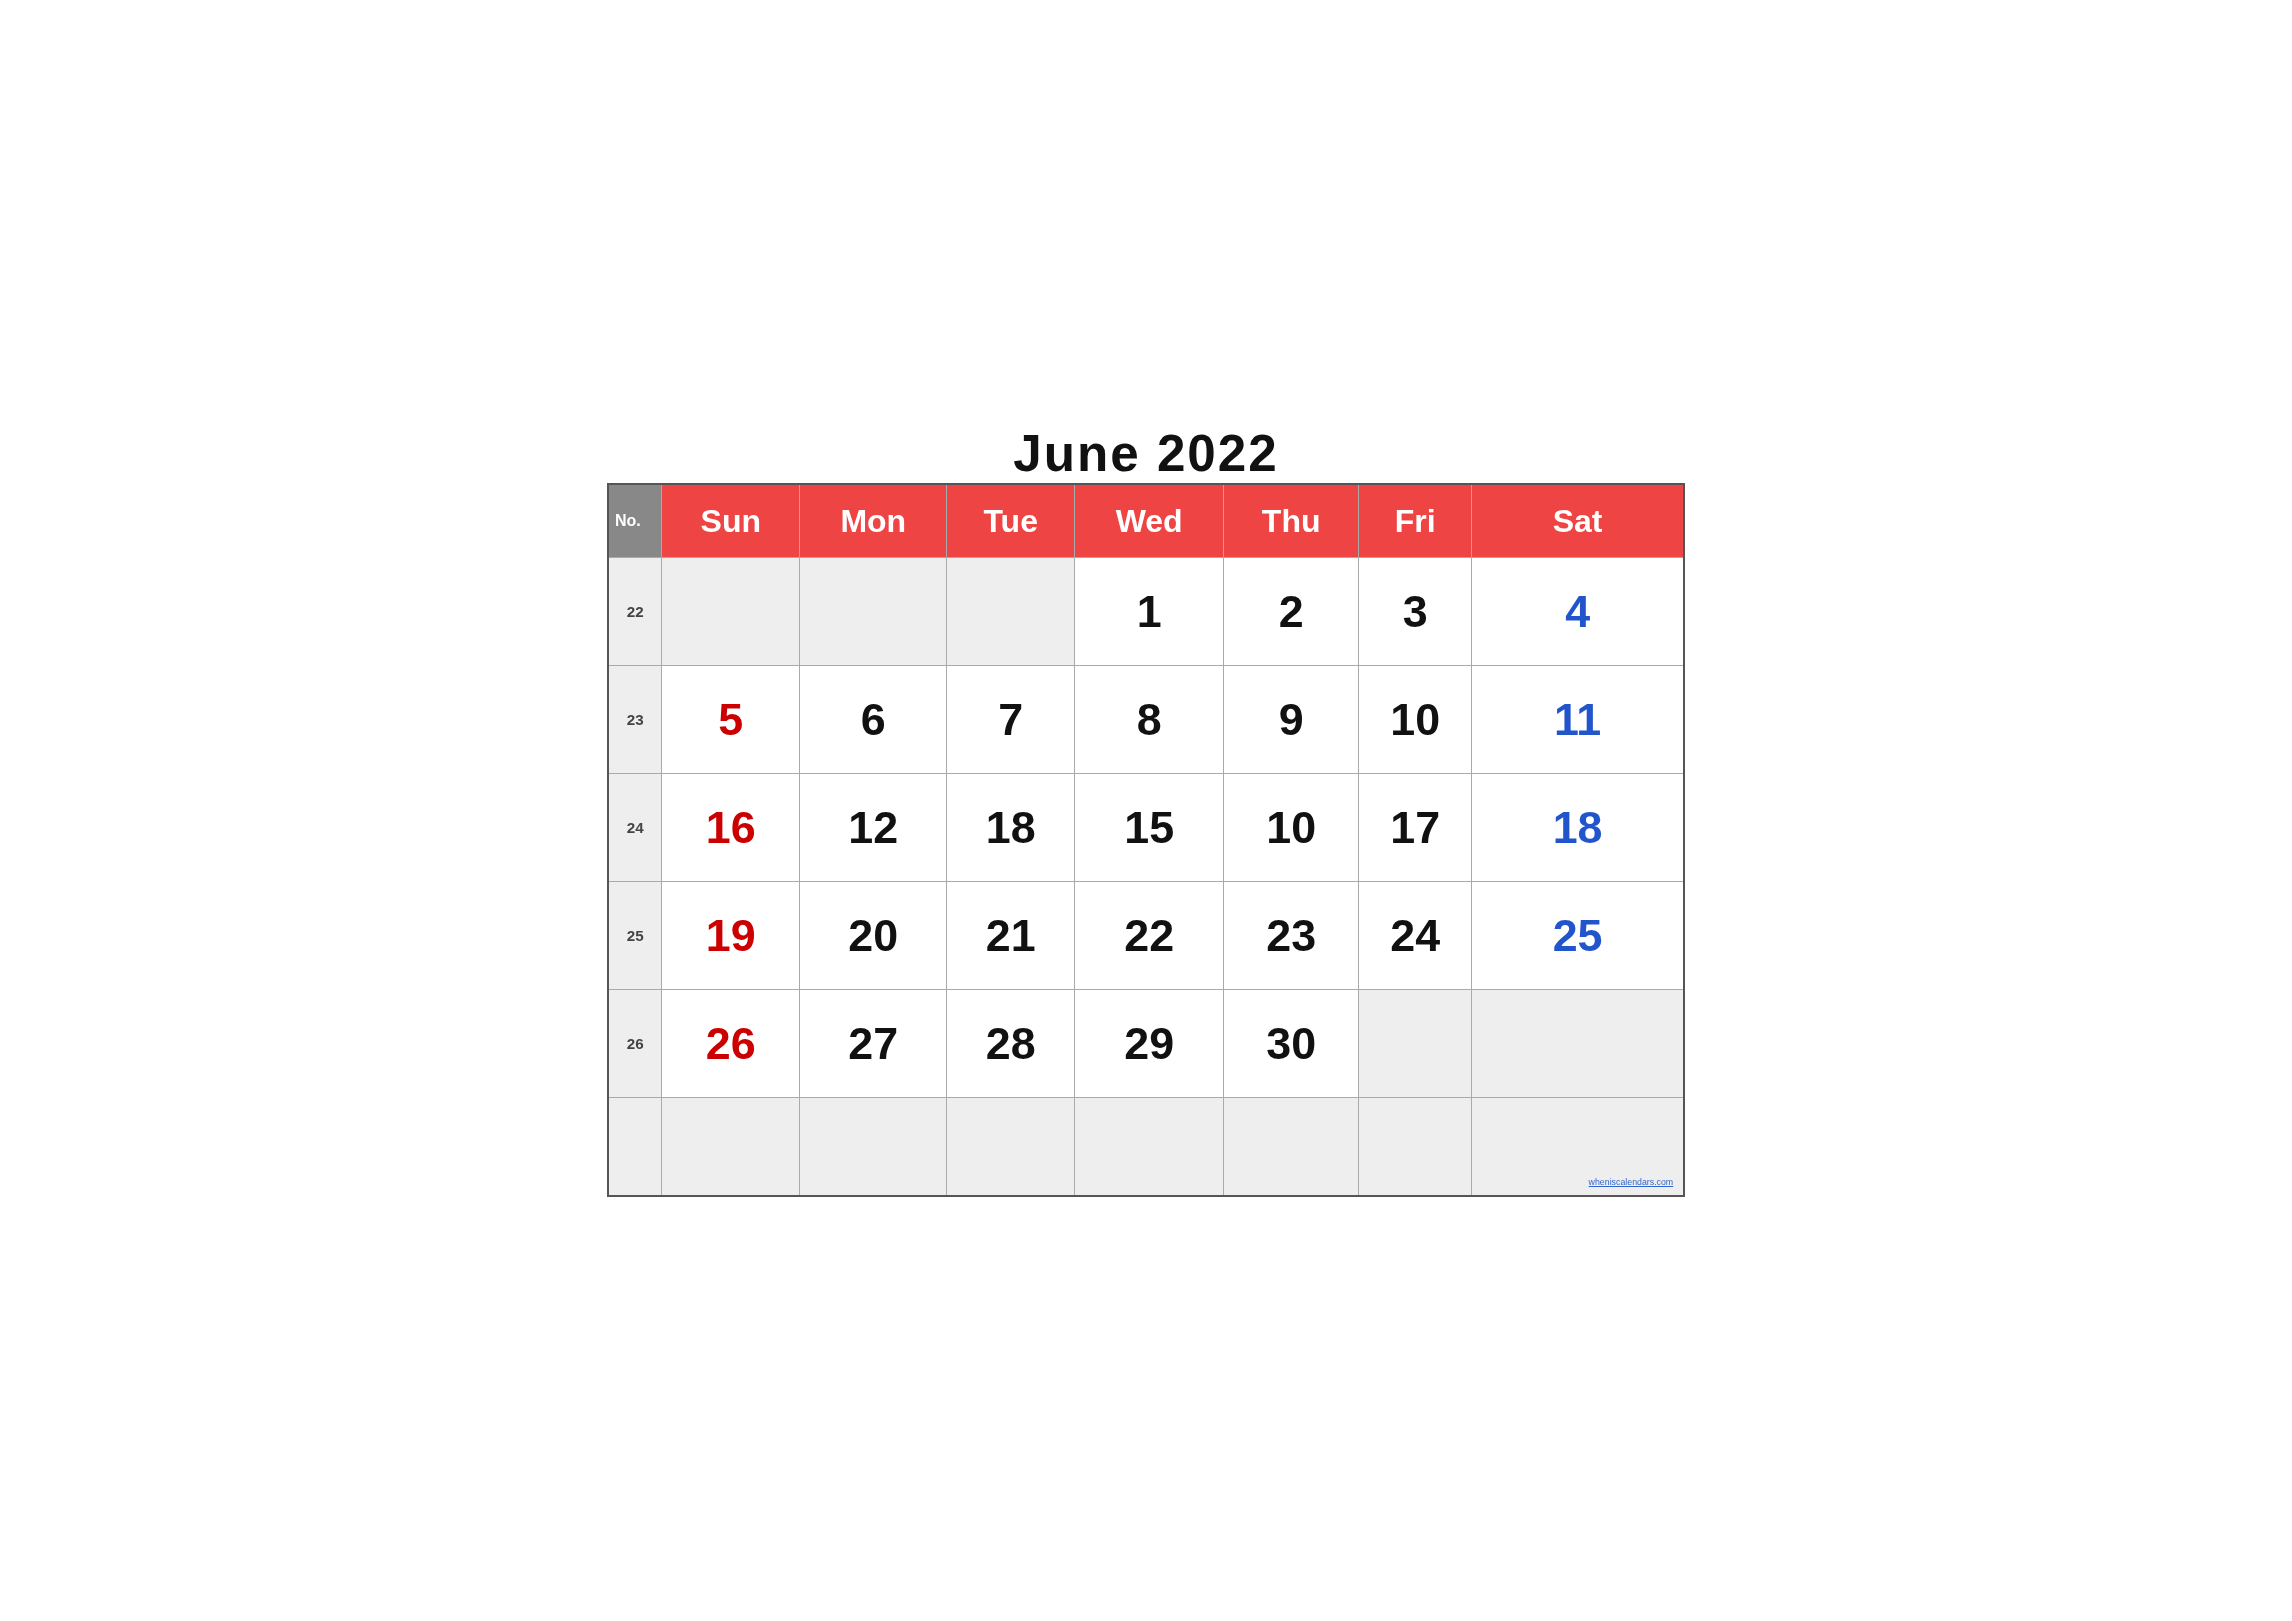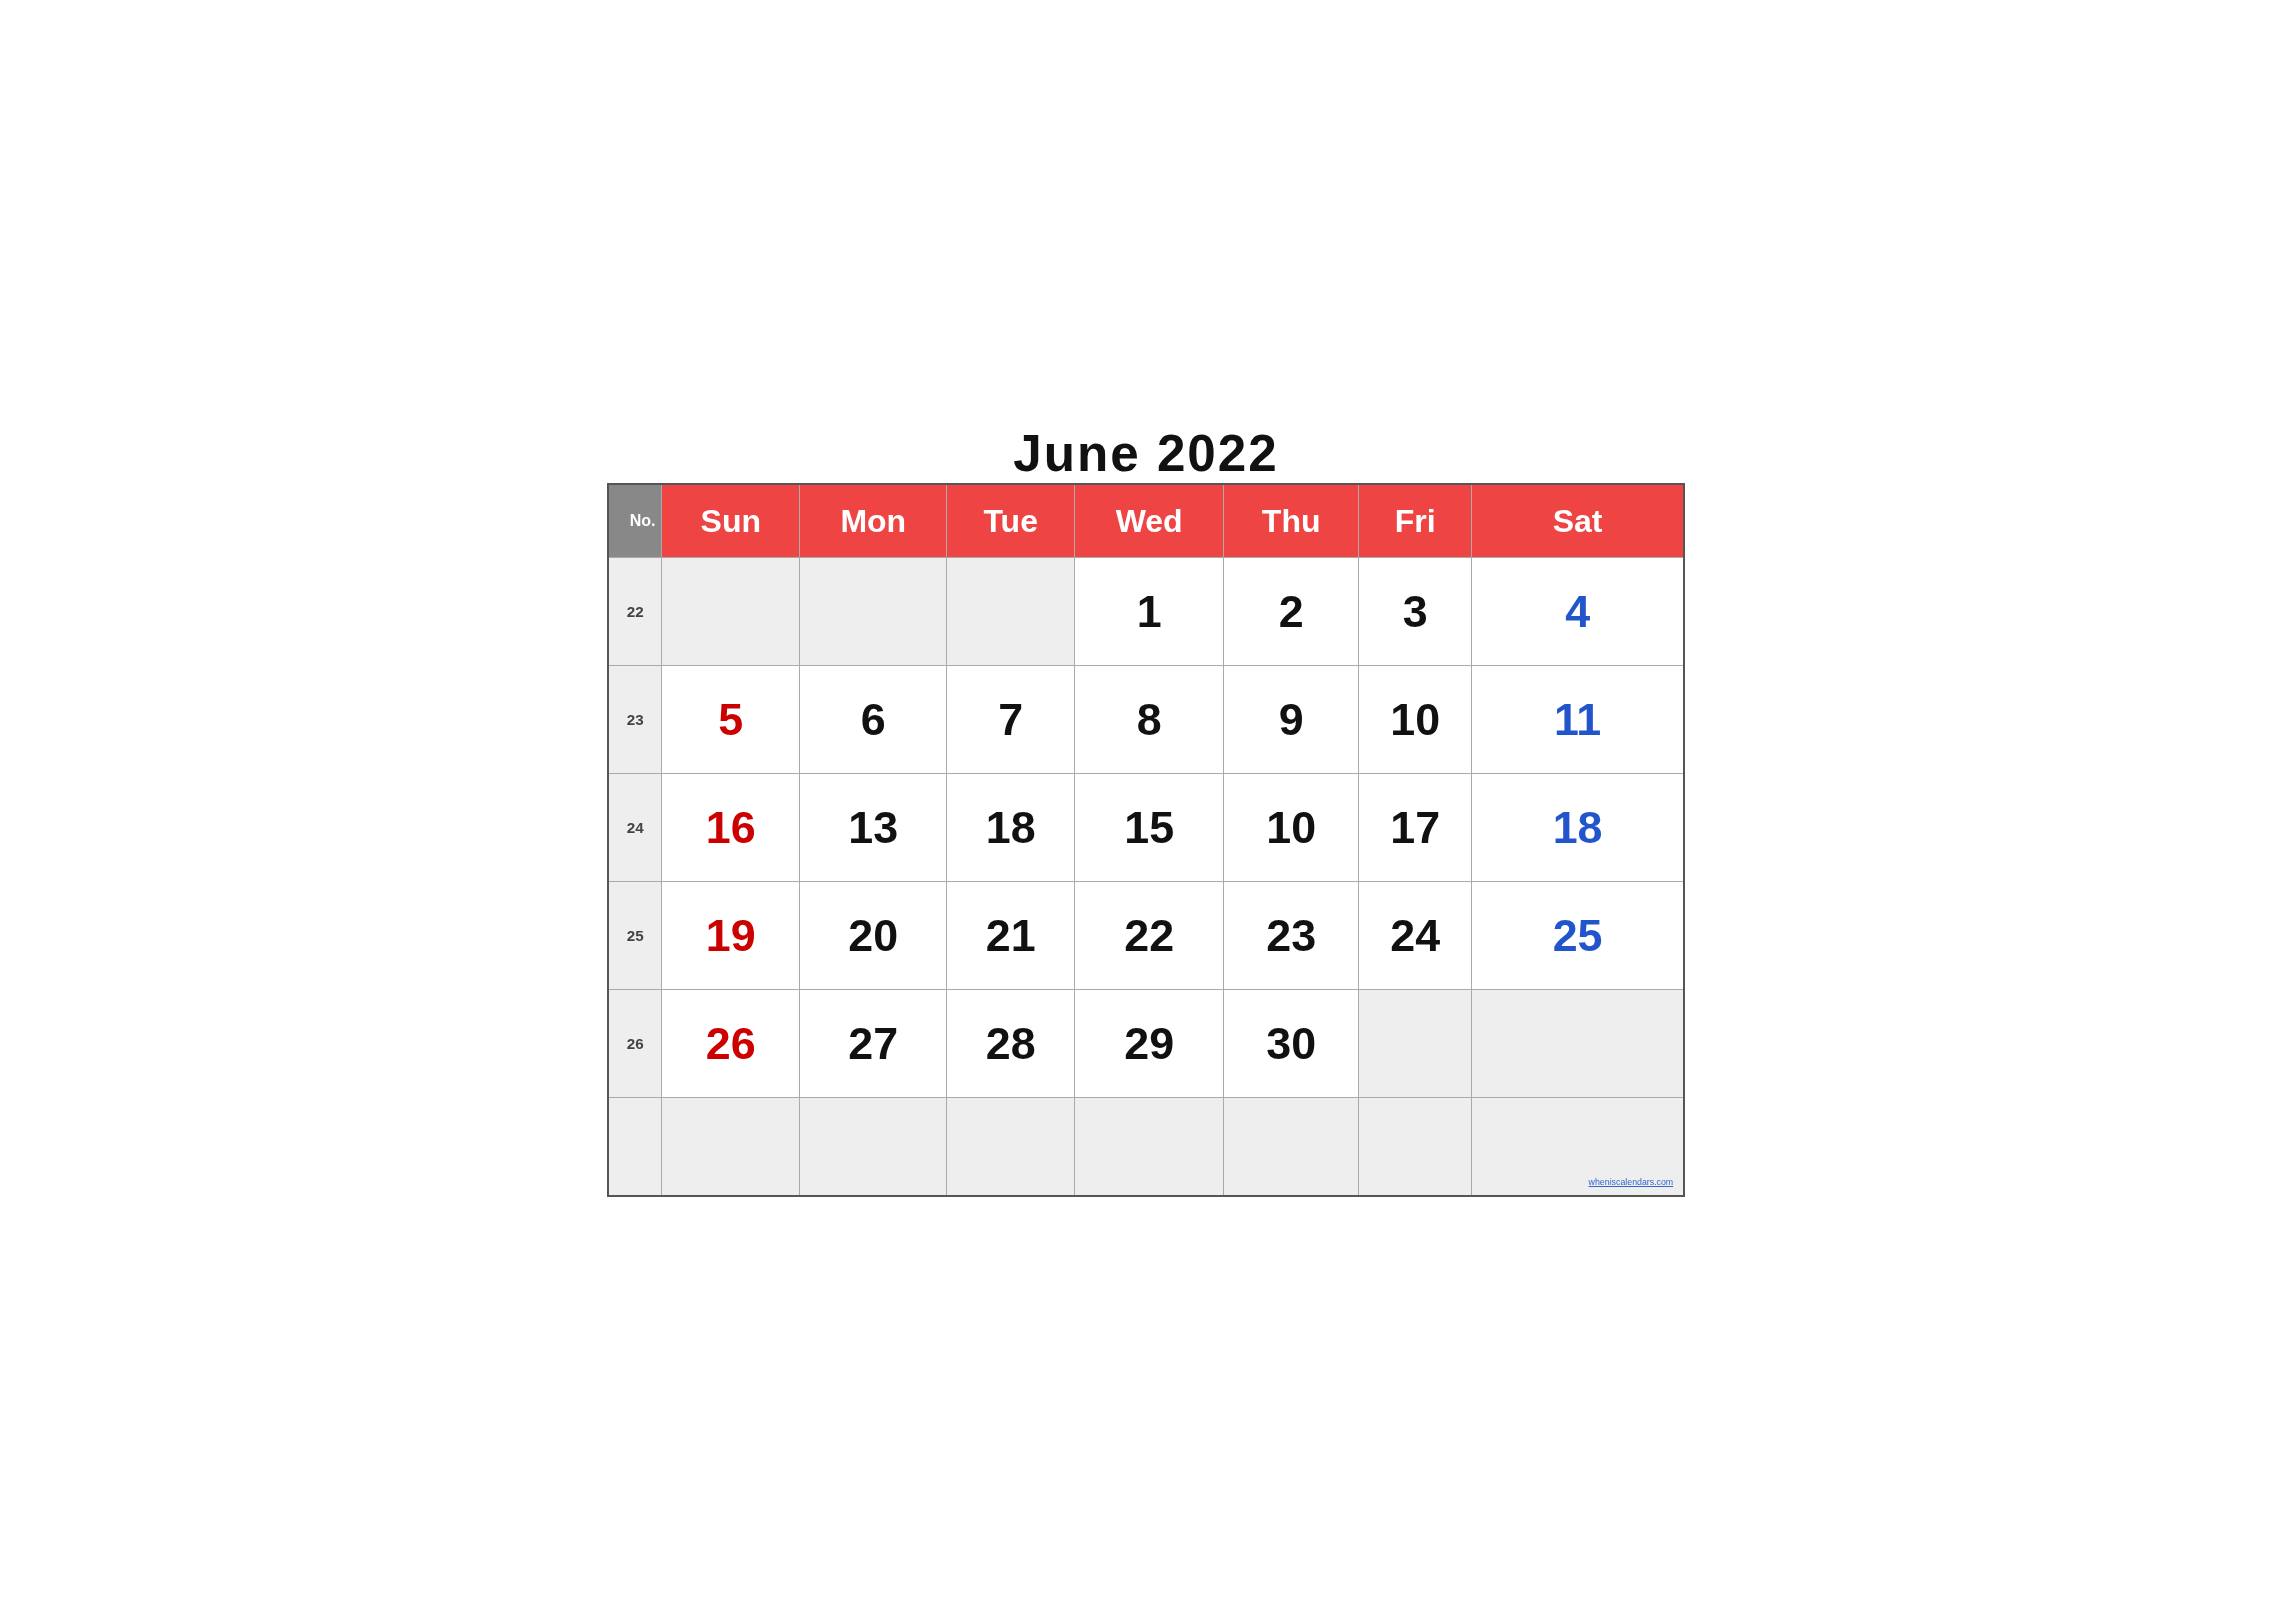--- a/index.html
+++ b/index.html
@@ -38,21 +38,21 @@
     .calendar-table td {
       border: 1.5px solid #aaa;
     }
 
     
     .header-no {
       background-color: #888888;
       color: #ffffff;
       font-size: 1em;
       font-weight: bold;
-      text-align: right;
+      text-align: left;
       padding: 15.7px 5.9px;
       width: 5%;
     }
 
     .header-day {
       background-color: #ef4444;
       color: #ffffff;
       font-size: 2em;
       font-weight: 900;
       text-align: center;
@@ -145,21 +145,21 @@
           <td class="day-cell black">6</td>
           <td class="day-cell black">7</td>
           <td class="day-cell black">8</td>
           <td class="day-cell black">9</td>
           <td class="day-cell black">10</td>
           <td class="day-cell blue">11</td>
         </tr>
         <tr>
           <td class="week-no">24</td>
           <td class="day-cell red">16</td>
-          <td class="day-cell black">13</td>
+          <td class="day-cell black">12</td>
           <td class="day-cell black">18</td>
           <td class="day-cell black">15</td>
           <td class="day-cell black">10</td>
           <td class="day-cell black">17</td>
           <td class="day-cell blue">18</td>
         </tr>
         <tr>
           <td class="week-no">25</td>
           <td class="day-cell red">19</td>
           <td class="day-cell black">20</td>

